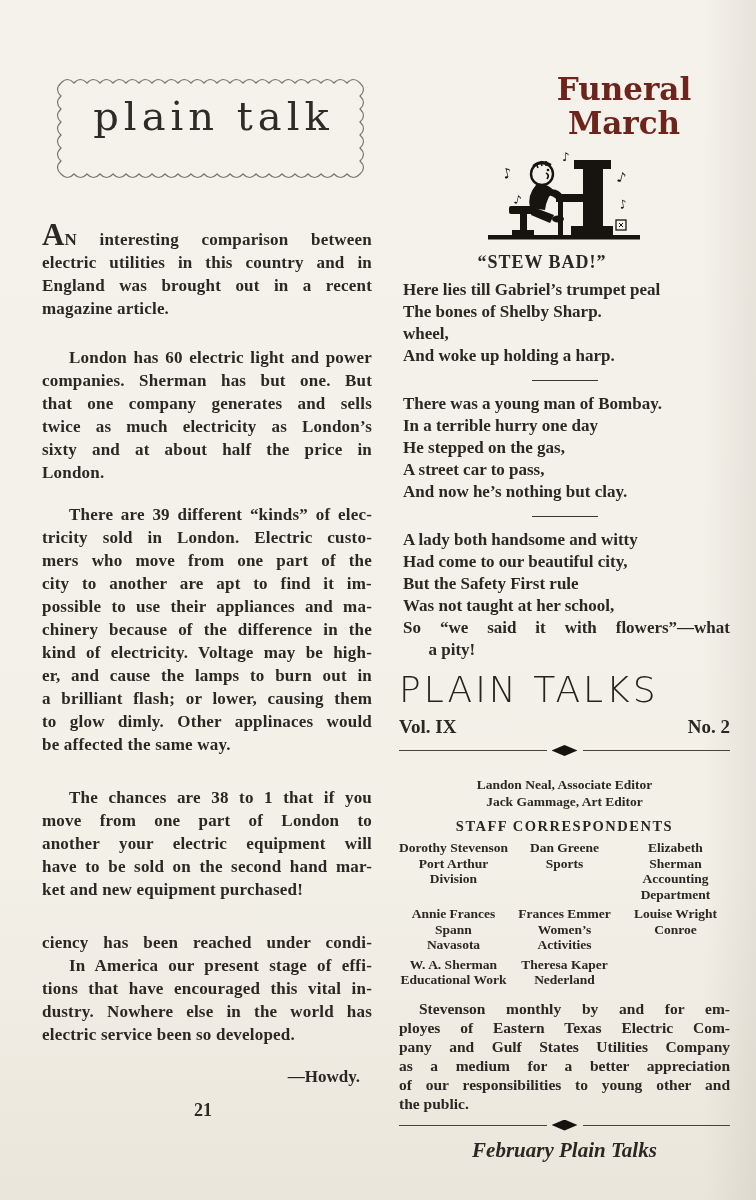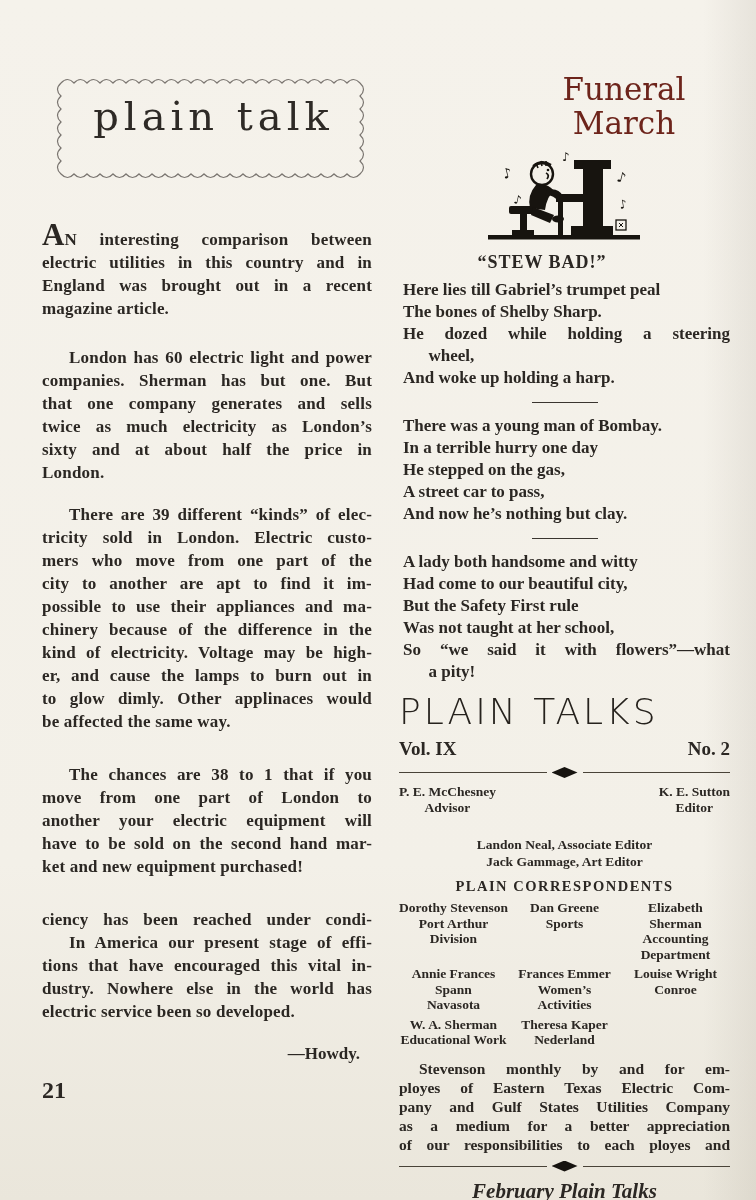--- a/index.html
+++ b/index.html
@@ -38,27 +38,27 @@
   .p3{margin-top:19px;}
   .p4{margin-top:30px;}
   .p5{margin-top:30px;}
   .dcline{text-align:justify;text-align-last:justify;}
   .dropcap{
     font-size:31px;line-height:10px;font-weight:700;
     letter-spacing:0;vertical-align:baseline;
   }
   .signature{margin-top:21px;text-align:right;padding-right:12px;
     font-size:17px;font-weight:700;}
-  .pageno{margin-top:13px;text-align:left;padding-right:8px;
-    font-size:24px;font-weight:700;}
+  .pageno{margin-top:13px;text-align:center;padding-right:8px;
+    font-size:18px;font-weight:700;}
 
   
   .f-title{
     margin:6px 16px 0 auto;width:180px;text-align:center;
-    font-family:"DejaVu Serif", serif;font-weight:400;
+    font-family:"DejaVu Serif", serif;font-weight:700;
     font-size:31px;line-height:34px;color:#6d241b;
   }
   .illo{display:block;margin:7px auto 0 auto;}
   .stew-title{
     margin:9px 45px 0 0;text-align:center;
     font-size:18px;font-weight:700;letter-spacing:1px;
   }
   .poem{font-size:17px;line-height:22px;font-weight:700;margin-top:6px;padding-left:4px;}
   .poem .ln{white-space:pre-wrap;}
   .poem.j3 .ln:nth-child(3),
@@ -128,20 +128,21 @@
       </div>
     <div class="para indent p3">
         <div class="ln first">There are 39 different “kinds” of elec-</div>
         <div class="ln">tricity sold in London.  Electric custo-</div>
         <div class="ln">mers who move from one part of the</div>
         <div class="ln">city to another are apt to find it im-</div>
         <div class="ln">possible to use their appliances and ma-</div>
         <div class="ln">chinery because of the difference in the</div>
         <div class="ln">kind of electricity. Voltage may be high-</div>
         <div class="ln">er, and cause the lamps to burn out in</div>
+        <div class="ln">a brilliant flash; or lower, causing them</div>
         <div class="ln">to glow dimly. Other applinaces would</div>
         <div class="ln last">be affected the same way.</div>
       </div>
     <div class="para indent p4">
         <div class="ln first">The chances are 38 to 1 that if you</div>
         <div class="ln">move from one part of London to</div>
         <div class="ln">another your electric equipment will</div>
         <div class="ln">have to be sold on the second hand mar-</div>
         <div class="ln last">ket and new equipment purchased!</div>
       </div>
@@ -195,21 +196,20 @@
         <text x="82" y="14" font-size="12">♪</text>
         <text x="136" y="34" font-size="14" transform="rotate(14 136 34)">♪</text>
         <text x="140" y="62" font-size="12" transform="rotate(-10 140 62)">♪</text>
       </g>
     </svg>
 
     <div class="stew-title">“STEW BAD!”</div>
     <div class="poem j3">
         <div class="ln first">Here lies till Gabriel’s trumpet peal</div>
         <div class="ln">The bones of Shelby Sharp.</div>
-        <div class="ln">He dozed while holding a steering</div>
         <div class="ln">      wheel,</div>
         <div class="ln last">And woke up holding a harp.</div>
       </div>
 
     <div class="pdiv"></div>
     <div class="poem">
         <div class="ln first">There was a young man of Bombay.</div>
         <div class="ln">In a terrible hurry one day</div>
         <div class="ln">He stepped on the gas,</div>
         <div class="ln">A street car to pass,</div>
@@ -232,35 +232,25 @@
       <span>Vol. IX</span>
       <span>No. 2</span>
     </div>
 
     <div class="rule-diamond">
       <span class="line"></span>
       <span class="diamond"></span>
       <span class="line"></span>
     </div>
 
-    <div class="editors">
-      <div class="cell">
-        <div>P. E. McChesney</div>
-        <div>Advisor</div>
-      </div>
-      <div class="cell">
-        <div>K. E. Sutton</div>
-        <div>Editor</div>
-      </div>
-    </div>
 
     <div class="centerline assoc">Landon Neal, Associate Editor</div>
     <div class="centerline">Jack Gammage, Art Editor</div>
 
-    <div class="staff-head">PLAIN CORRESPONDENTS</div>
+    <div class="staff-head">STAFF CORRESPONDENTS</div>
 
     <div class="corr-grid">
       <div class="corr-cell">
         <div>Dorothy Stevenson</div>
         <div>Port Arthur Division</div>
       </div>
       <div class="corr-cell">
         <div>Dan Greene</div>
         <div>Sports</div>
       </div>
@@ -288,21 +278,22 @@
         <div>Theresa Kaper</div>
         <div>Nederland</div>
       </div>
     </div>
 
     <div class="published">
         <div class="ln first">Stevenson monthly by and for em-</div>
         <div class="ln">ployes of Eastern Texas Electric Com-</div>
         <div class="ln">pany and Gulf States Utilities Company</div>
         <div class="ln">as a medium for a better appreciation</div>
-        <div class="ln">of our responsibilities to each ployes and</div>
+        <div class="ln">of our responsibilities to young other and</div>
+        <div class="ln last">the public.</div>
       </div>
 
     <div class="rule-diamond">
       <span class="line"></span>
       <span class="diamond"></span>
       <span class="line"></span>
     </div>
 
     <div class="running">February Plain Talks</div>
   </div>

